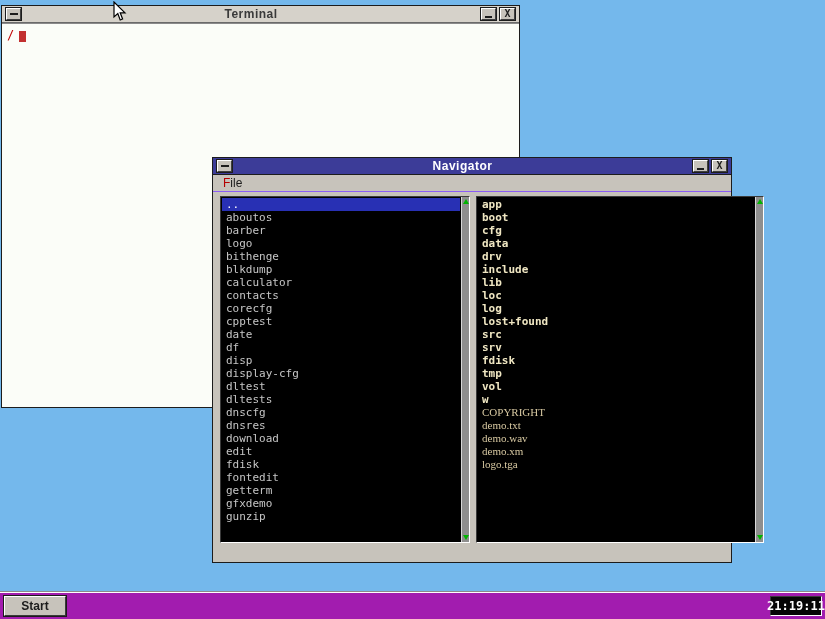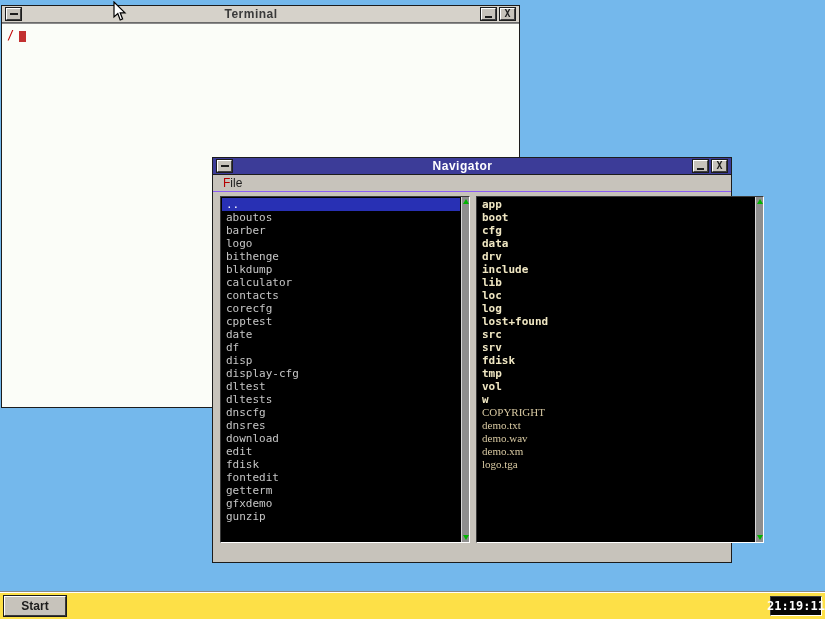--- a/index.html
+++ b/index.html
@@ -65,21 +65,21 @@
     position:absolute;right:0;top:0;bottom:0;width:8px;background:#8e8e8e;
     border-left:1px solid #d8d8d8;box-sizing:border-box;
     display:flex;flex-direction:column;justify-content:space-between;align-items:center;
     cursor:pointer;
   }
   .arrow-up{width:0;height:0;border-left:3px solid transparent;border-right:3px solid transparent;border-bottom:5px solid #00b400;margin-top:2px;}
   .arrow-down{width:0;height:0;border-left:3px solid transparent;border-right:3px solid transparent;border-top:5px solid #00b400;margin-bottom:2px;}
 
   
   #taskbar{
-    position:absolute;left:0;right:0;bottom:0;height:27px;background:#fde047;
+    position:absolute;left:0;right:0;bottom:0;height:27px;background:#a21caf;
     border-top:1px solid #8a8a8a;box-shadow:inset 0 1px 0 #ffffff;
   }
   .task-btn{
     position:relative;height:20px;margin-top:4px;background:#c7c3bb;
     border:1px solid;border-color:#ffffff #3a3a3a #3a3a3a #ffffff;
     box-shadow:0 0 0 1px #1c1c1c;
     font-family:"Liberation Sans",sans-serif;font-size:12px;font-weight:bold;color:#1c1c1c;
     cursor:pointer;box-sizing:border-box;
   }
   #start-button{position:absolute;left:4px;width:62px;}

